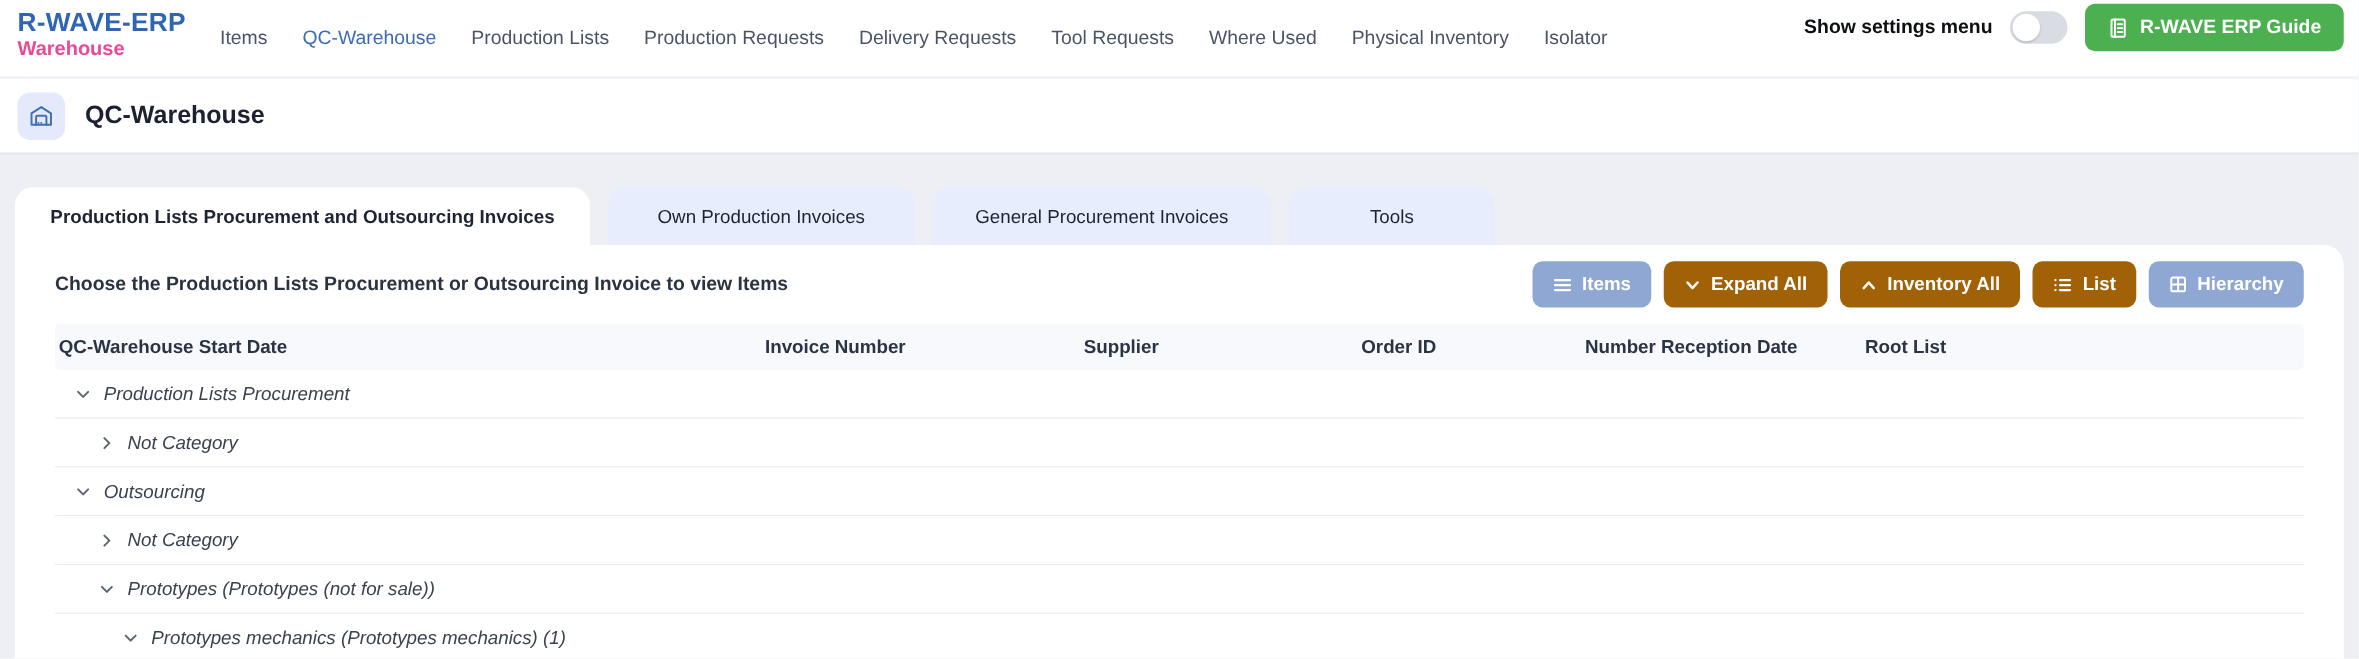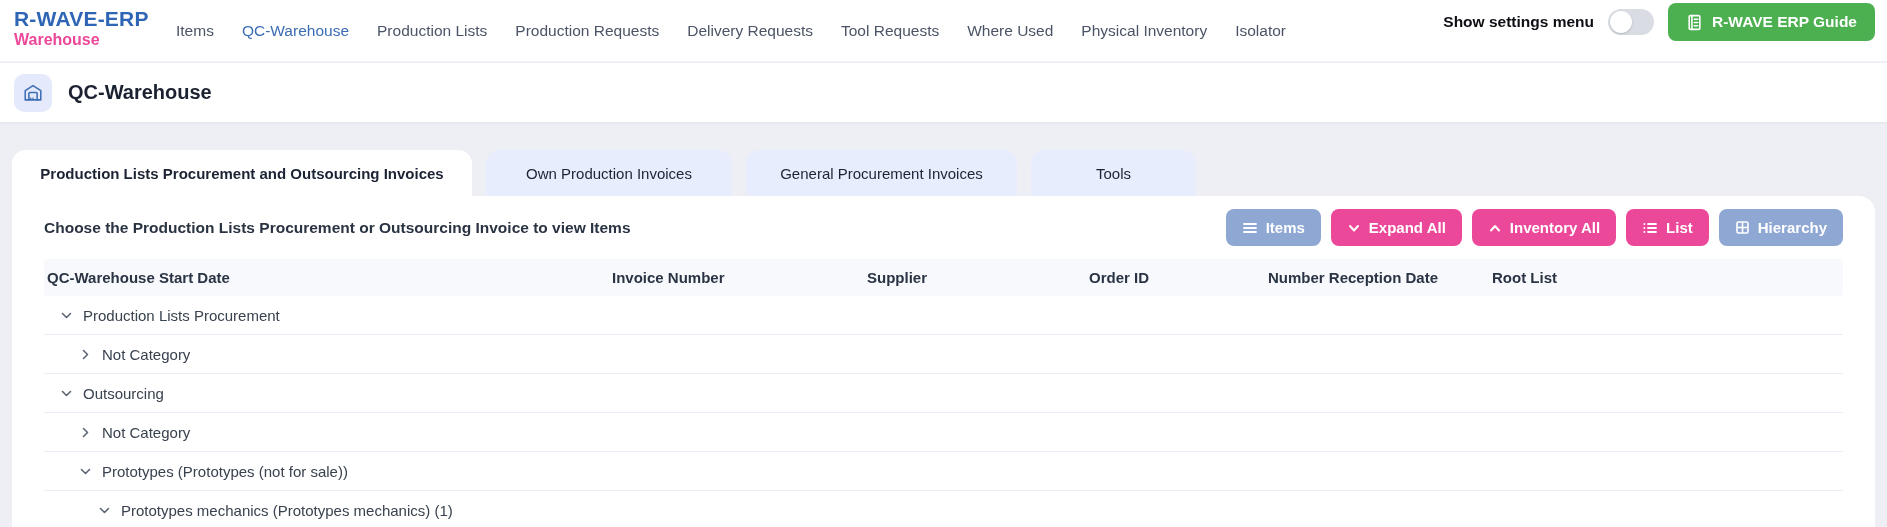--- a/index.html
+++ b/index.html
@@ -30,28 +30,28 @@
   .tab { height:46px; display:flex; align-items:center; justify-content:center; border-radius:14px 14px 0 0; background:#e7edfc; font-size:15px; font-weight:500; color:#1c2333; cursor:pointer; white-space:nowrap; }
   .tab.active { background:#ffffff; font-weight:600; }
   .tab-1 { width:460px; } .tab-2 { width:246px; } .tab-3 { width:271px; } .tab-4 { width:165px; }
 
   
   .card { position:absolute; left:12px; top:196px; width:1863px; height:340px; background:#ffffff; border-radius:0 16px 0 0; }
   .toolbar { display:flex; align-items:center; justify-content:space-between; padding:13px 32px 12px 32px; }
   .hint { font-size:15.5px; font-weight:600; color:#2a3342; }
   .actions { display:flex; align-items:center; gap:10px; }
   .btn { display:flex; align-items:center; gap:8px; height:37px; padding:0 16px; border:none; border-radius:8px; color:#ffffff; font-size:15px; font-weight:700; font-family:"Liberation Sans", sans-serif; cursor:pointer; white-space:nowrap; }
-  .btn.primary { background:#ec4899; }
+  .btn.primary { background:#a16207; }
   .btn.muted { background:#8fa7d3; }
 
   
   .table { margin:1px 32px 0 32px; }
   .thead { display:grid; grid-template-columns:565px 255px 222px 179px 224px auto; align-items:center; height:37px; background:#f7f9fc; border-radius:4px; }
   .thead .th { font-size:15px; font-weight:600; color:#2b3444; padding-left:3px; white-space:nowrap; }
-  .trow { display:flex; align-items:center; height:39px; border-bottom:1px solid #e9eef6; cursor:pointer; }
+  .trow { display:flex; align-items:center; height:39px; border-bottom:1px solid #e9eef6; cursor:pointer;font-style:italic; }
   .trow .chev { display:inline-flex; width:14px; height:14px; align-items:center; justify-content:center; flex:0 0 14px; cursor:pointer; }
   .trow .lbl { font-size:15px; color:#39424f; margin-left:10px; white-space:nowrap; }
   .lvl0 { padding-left:15px; } .lvl1 { padding-left:34px; } .lvl2 { padding-left:53px; }
   .chev svg { display:block; }
   .collapsed svg { transform:rotate(-90deg); }
 </style>
 </head>
 <body>
 
 <div class="app">

